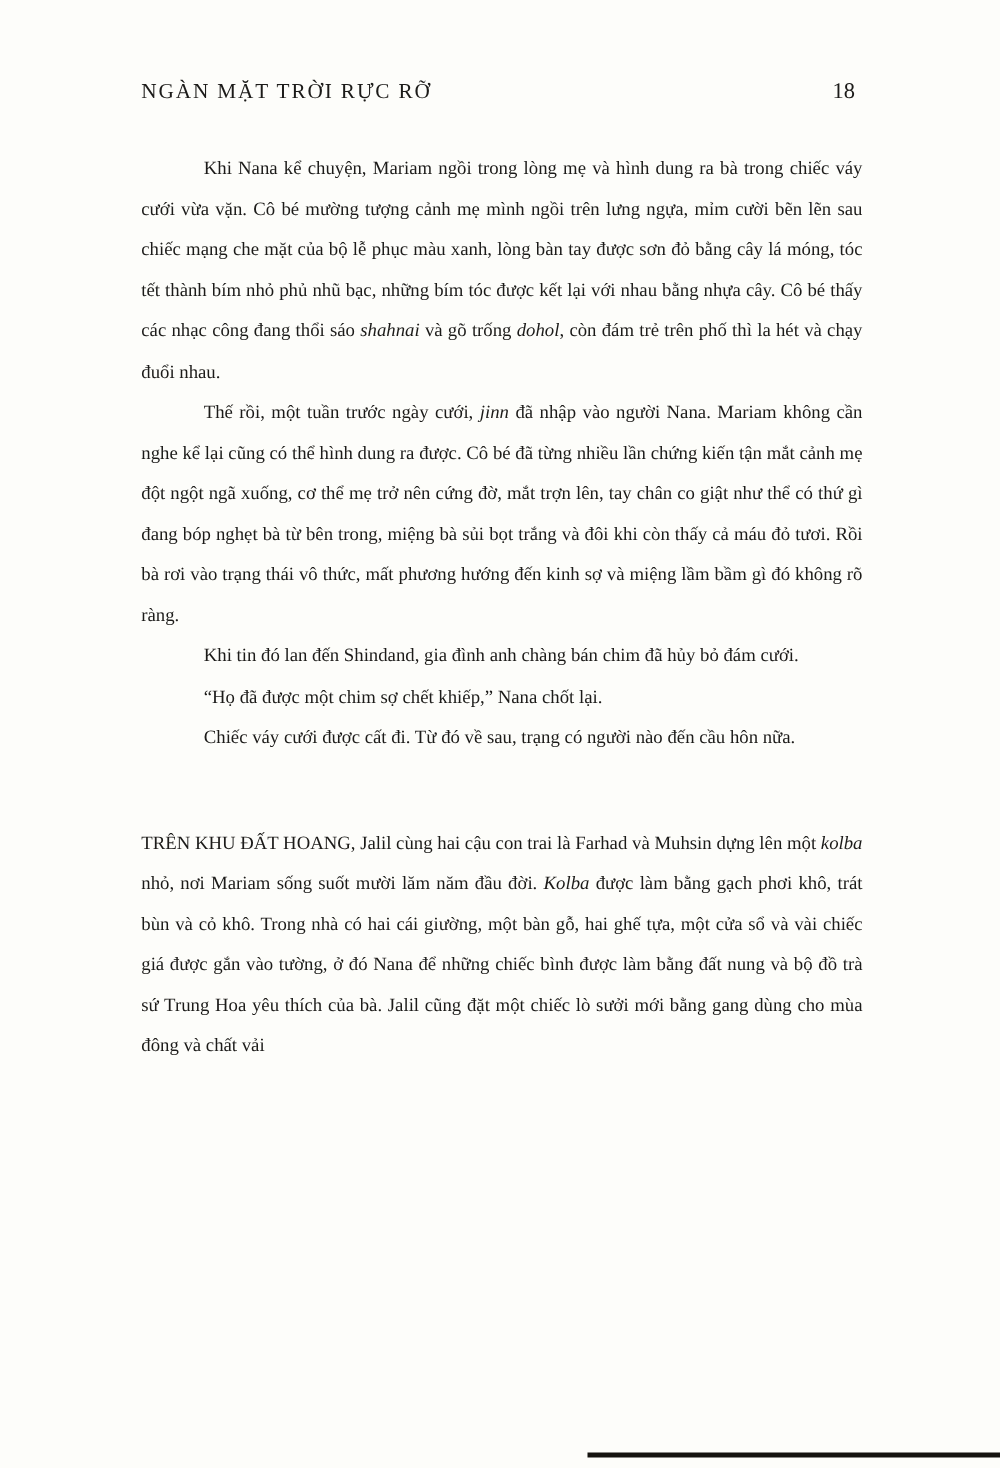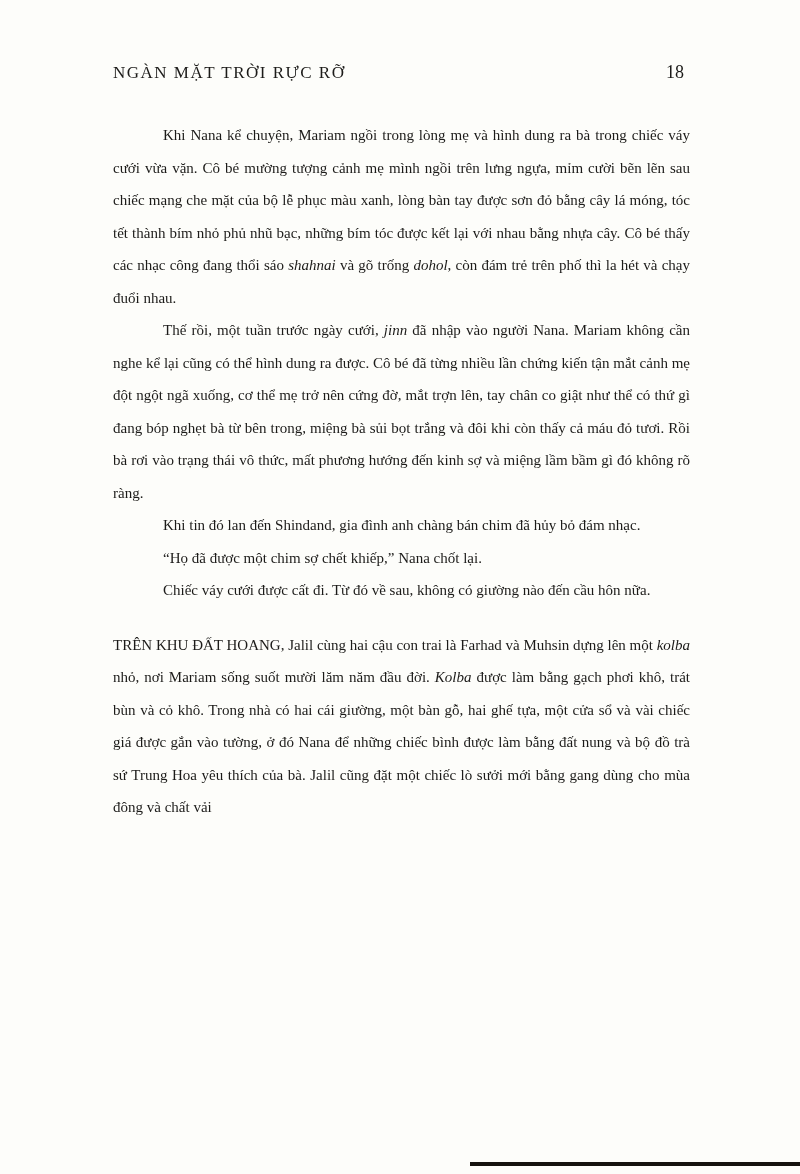--- a/index.html
+++ b/index.html
@@ -46,21 +46,21 @@
     hyphens: none;
   }
   .body-text p {
     margin: 0;
     padding: 0;
   }
   .body-text p.indent {
     text-indent: 50px;
   }
   .body-text p.section-start {
-    margin-top: 22px;
+    margin-top: 52px;
   }
   .it {
     font-style: italic;
   }
   .scan-artifact {
     position: absolute;
     right: 0;
     bottom: 8px;
     width: 330px;
     height: 4px;
@@ -73,21 +73,21 @@
 <div class="page">
 
   <div class="running-header">
     <span class="title">NGÀN MẶT TRỜI RỰC RỠ</span>
     <span class="page-num">18</span>
   </div>
 
   <div class="body-text">
       <p class="indent "><span>Khi Nana kể chuyện, Mariam ngồi trong lòng mẹ và hình dung ra bà trong chiếc váy cưới vừa vặn. Cô bé mường tượng cảnh mẹ mình ngồi trên lưng ngựa, mỉm cười bẽn lẽn sau chiếc mạng che mặt của bộ lễ phục màu xanh, lòng bàn tay được sơn đỏ bằng cây lá móng, tóc tết thành bím nhỏ phủ nhũ bạc, những bím tóc được kết lại với nhau bằng nhựa cây. Cô bé thấy các nhạc công đang thổi sáo </span><span class="it">shahnai</span><span> và gõ trống </span><span class="it">dohol</span><span>, còn đám trẻ trên phố thì la hét và chạy đuổi nhau.</span></p>
       <p class="indent "><span>Thế rồi, một tuần trước ngày cưới, </span><span class="it">jinn</span><span> đã nhập vào người Nana. Mariam không cần nghe kể lại cũng có thể hình dung ra được. Cô bé đã từng nhiều lần chứng kiến tận mắt cảnh mẹ đột ngột ngã xuống, cơ thể mẹ trở nên cứng đờ, mắt trợn lên, tay chân co giật như thể có thứ gì đang bóp nghẹt bà từ bên trong, miệng bà sủi bọt trắng và đôi khi còn thấy cả máu đỏ tươi. Rồi bà rơi vào trạng thái vô thức, mất phương hướng đến kinh sợ và miệng lầm bầm gì đó không rõ ràng.</span></p>
-      <p class="indent "><span>Khi tin đó lan đến Shindand, gia đình anh chàng bán chim đã hủy bỏ đám nhạc.</span></p>
+      <p class="indent "><span>Khi tin đó lan đến Shindand, gia đình anh chàng bán chim đã hủy bỏ đám cưới.</span></p>
       <p class="indent "><span>“Họ đã được một chim sợ chết khiếp,” Nana chốt lại.</span></p>
-      <p class="indent "><span>Chiếc váy cưới được cất đi. Từ đó về sau, không có giường nào đến cầu hôn nữa.</span></p>
+      <p class="indent "><span>Chiếc váy cưới được cất đi. Từ đó về sau, trạng có người nào đến cầu hôn nữa.</span></p>
       <p class="section-start"><span>TRÊN KHU ĐẤT HOANG, Jalil cùng hai cậu con trai là Farhad và Muhsin dựng lên một </span><span class="it">kolba</span><span> nhỏ, nơi Mariam sống suốt mười lăm năm đầu đời. </span><span class="it">Kolba</span><span> được làm bằng gạch phơi khô, trát bùn và cỏ khô. Trong nhà có hai cái giường, một bàn gỗ, hai ghế tựa, một cửa sổ và vài chiếc giá được gắn vào tường, ở đó Nana để những chiếc bình được làm bằng đất nung và bộ đồ trà sứ Trung Hoa yêu thích của bà. Jalil cũng đặt một chiếc lò sưởi mới bằng gang dùng cho mùa đông và chất vải</span></p>
     </div>
 
   <div class="scan-artifact"></div>
 
 </div>
 
 </body></html>

